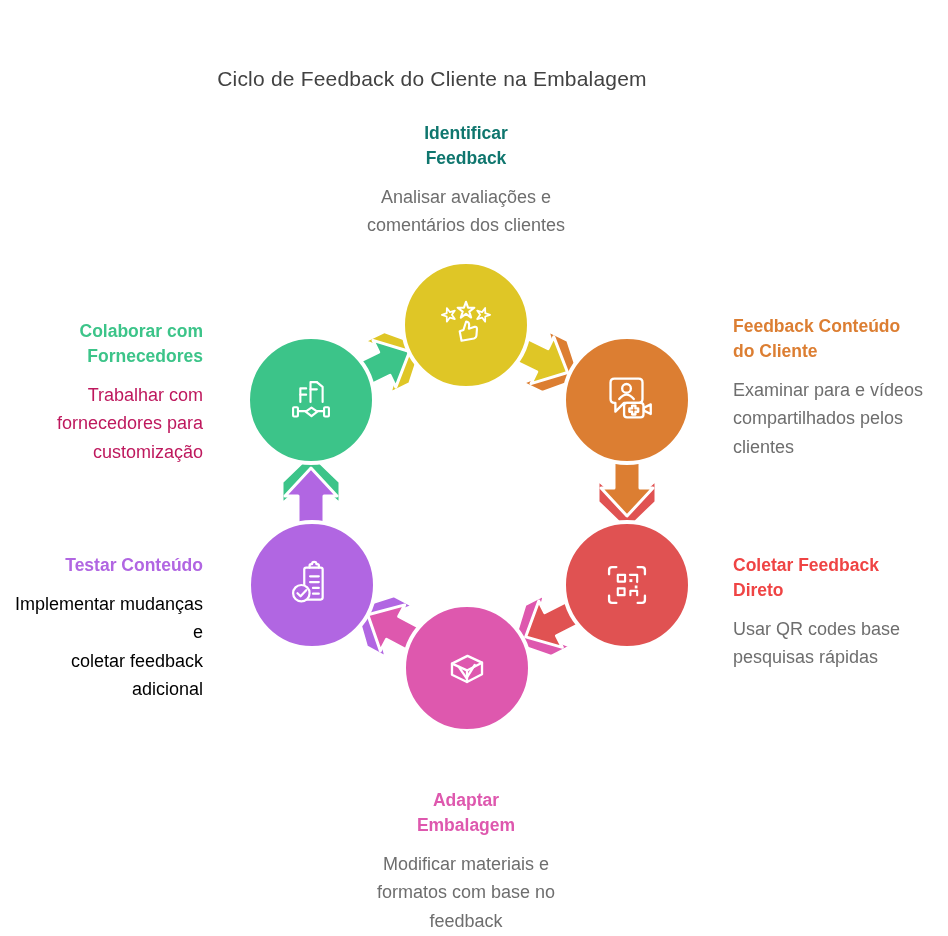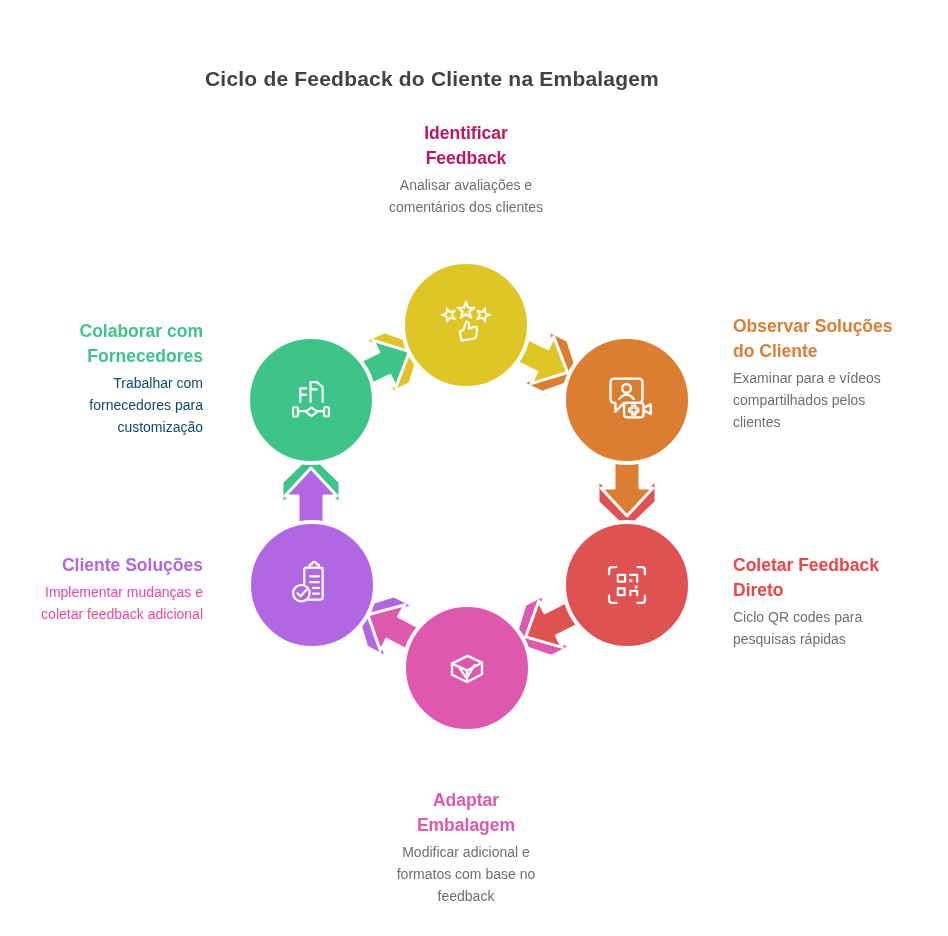--- a/index.html
+++ b/index.html
@@ -3,25 +3,25 @@
 <meta charset="utf-8">
 <style>
   html,body{margin:0;padding:0;}
   body{
     width:948px;height:936px;background:#fff;position:relative;overflow:hidden;
     font-family:"Liberation Sans",sans-serif;
     -webkit-font-smoothing:antialiased;
   }
   .title{
     position:absolute;left:0;top:53px;width:864px;text-align:center;
-    font-size:21px;font-weight:700;letter-spacing:.2px;
+    font-size:21px;font-weight:400;letter-spacing:.2px;
   }
   .step-text{position:absolute;}
   .step-text h2{margin:0;font-size:17.5px;font-weight:700;line-height:1.42;white-space:pre-line;}
-  .step-text p{margin:3px 0 0;font-size:14px;line-height:1.58;white-space:pre-line;}
+  .step-text p{margin:12px 0 0;font-size:18px;line-height:1.58;white-space:pre-line;}
   .align-c{text-align:center;}
   .align-r{text-align:right;}
   .circle{
     position:absolute;width:130px;height:130px;border-radius:50%;
     border:4px solid #fff;box-sizing:border-box;z-index:2;
     display:flex;align-items:center;justify-content:center;
   }
   .connector{position:absolute;width:84px;height:66px;z-index:1;transform-origin:50% 50%;}
   .rot-m26{transform:rotate(-26deg);}
   .rot-26{transform:rotate(26deg);}
@@ -32,59 +32,59 @@
   .icon-stroke{fill:none;stroke:#fff;stroke-linejoin:round;stroke-linecap:round;}
 </style>
 </head>
 <body>
 
 <div>
 
   <h1 class="title" style="color: rgb(66, 66, 66);">Ciclo de Feedback do Cliente na Embalagem</h1>
 
   <div class="step-text align-c" style="left:250px;top:121px;width:432px;">
-    <h2 style="color: #be185d;">Identificar
+    <h2 style="color: #0f766e;">Identificar
 Feedback</h2>
     <p style="color: rgb(110, 110, 110);">Analisar avaliações e
 comentários dos clientes</p>
   </div>
 
   <div class="step-text" style="left:733px;top:314px;width:212px;">
-    <h2 style="color: rgb(220, 126, 50);">Observar Soluções
+    <h2 style="color: rgb(220, 126, 50);">Feedback Conteúdo
 do Cliente</h2>
     <p style="color: rgb(110, 110, 110);">Examinar para e vídeos
 compartilhados pelos
 clientes</p>
   </div>
 
   <div class="step-text" style="left:733px;top:553px;width:212px;">
     <h2 style="color: #ef4444;">Coletar Feedback
 Direto</h2>
-    <p style="color: rgb(110, 110, 110);">Ciclo QR codes para
+    <p style="color: rgb(110, 110, 110);">Usar QR codes base
 pesquisas rápidas</p>
   </div>
 
   <div class="step-text align-c" style="left:250px;top:769px;width:432px;">
     <h2 style="color: rgb(222, 88, 174); margin-top: 19px;">Adaptar
 Embalagem</h2>
-    <p style="color: rgb(110, 110, 110);">Modificar adicional e
+    <p style="color: rgb(110, 110, 110);">Modificar materiais e
 formatos com base no
 feedback</p>
   </div>
 
   <div class="step-text align-r" style="left:0px;top:553px;width:203px;">
-    <h2 style="color: rgb(177, 102, 226);">Cliente Soluções</h2>
-    <p style="color: #ec4899;">Implementar mudanças e
+    <h2 style="color: rgb(177, 102, 226);">Testar Conteúdo</h2>
+    <p style="color: #000000;">Implementar mudanças e
 coletar feedback adicional</p>
   </div>
 
   <div class="step-text align-r" style="left:0px;top:319px;width:203px;">
     <h2 style="color: rgb(60, 196, 137);">Colaborar com
 Fornecedores</h2>
-    <p style="color: #0c4a6e;">Trabalhar com
+    <p style="color: #be185d;">Trabalhar com
 fornecedores para
 customização</p>
   </div>
 
   <svg class="connector rot-m26" style="left:346px;top:329px;" viewBox="0 0 84 66">
     <polygon points="30,4 52,4 80,33 52,62 30,62 56,33" stroke="#fff" stroke-width="3" stroke-linejoin="round" fill="#DFC626"></polygon>
     <polygon points="6,20 38,20 38,7 66,33 38,59 38,46 6,46" stroke="#fff" stroke-width="3" stroke-linejoin="round" fill="#3CC489"></polygon>
   </svg>
 
   <svg class="connector rot-26" style="left:504px;top:329px;" viewBox="0 0 84 66">

